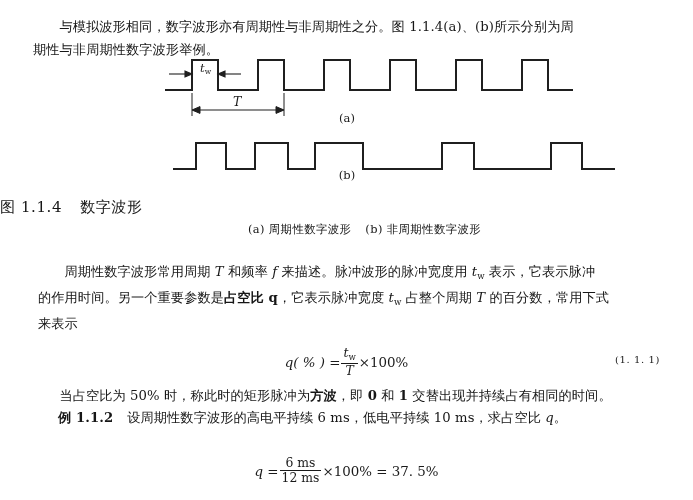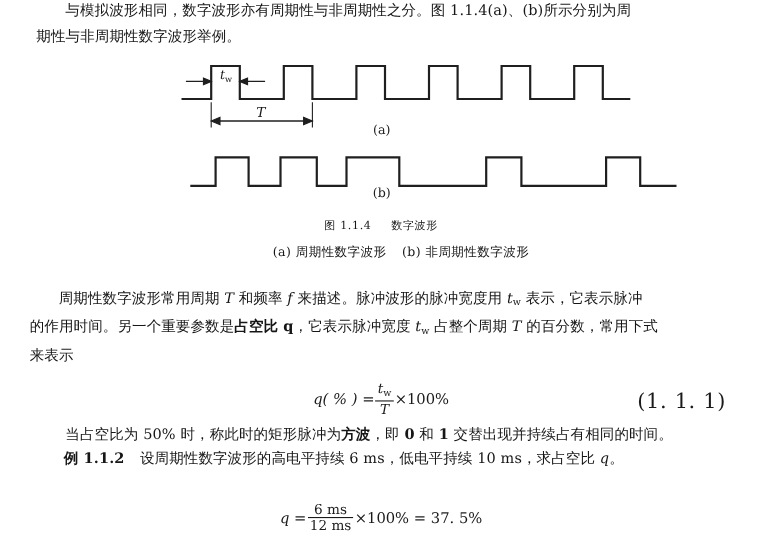--- a/index.html
+++ b/index.html
@@ -56,22 +56,22 @@
     position: absolute;
     font-size: 11.5px;
     text-align: center;
     width: 60px;
     color: #202020;
   }
 
   .fig-caption {
     position: absolute;
     width: 693px;
-    text-align: center;
-    font-size: 10px;
+    text-align: left;
+    font-size: 15px;
     color: #161616;
     letter-spacing: 0.6px;
   }
   .fig-caption .gap { display: inline-block; width: 18px; }
   .fig-subcaption {
     position: absolute;
     width: 693px;
     text-align: center;
     font-size: 11.4px;
     color: #161616;
@@ -85,21 +85,21 @@
     position: absolute;
     width: 693px;
     font-size: 13.4px;
   }
   .eq-center {
     text-align: center;
   }
   .eq-tag {
     position: absolute;
     right: 33px;
-    font-size: 19px;
+    font-size: 10px;
     letter-spacing: 0.6px;
   }
   .frac {
     display: inline-block;
     vertical-align: middle;
     text-align: center;
     line-height: 1.12;
     margin: 0 1px;
     position: relative;
     top: -0.12em;
@@ -114,21 +114,21 @@
     border-top: 1.15px solid #1a1a1a;
     padding: 0px 2px 0 2px;
     font-size: 12.4px;
   }
 </style>
 </head>
 <body>
 
 <div class="page">
 
-  <div class="para" style="left:33px; top:0; width:627px;">
+  <div class="para" style="left:33px; top:16px; width:627px;">
     <span class="indent" style="display:block; text-align:justify;">与模拟波形相同，数字波形亦有周期性与非周期性之分。图 1.1.4(a)、(b)所示分别为周</span>
     <span style="display:block;">期性与非周期性数字波形举例。</span>
   </div>
 
   <div class="figure-wrap">
 
     <svg class="wave-svg" width="420" height="78" viewBox="0 0 420 78" style="position:absolute; left:155px; top:0px;">
 
       <polyline fill="none" stroke="#1f1f1f" stroke-width="2" stroke-linejoin="miter" points="10,38 37,38 37,8 63,8 63,38 103,38 103,8 129,8 129,38 169,38 169,8 195,8 195,38 235,38 235,8 261,8 261,38 301,38 301,8 327,8 327,38 367,38 367,8 393,8 393,38 418,38"></polyline>
 
@@ -159,21 +159,21 @@
     <div class="sublabel" style="left:317px; top:116px;">(b)</div>
 
     <div class="fig-caption" style="top:146px;">
       <span>图 1.1.4</span><span class="gap"></span><span>数字波形</span>
     </div>
     <div class="fig-subcaption" style="top:170px;">
       <span>(a) 周期性数字波形</span><span class="gap2"></span><span>(b) 非周期性数字波形</span>
     </div>
   </div>
 
-  <div class="para" style="left:27px; top:261px; width:627px;">
+  <div class="para" style="left:38px; top:261px; width:627px;">
     <div style="text-indent:2em;"><span>周期性数字波形常用周期 </span><span class="it">T</span><span> 和频率 </span><span class="it">f</span><span> 来描述。脉冲波形的脉冲宽度用 </span><span class="it">t</span><span class="sub">w</span><span> 表示，它表示脉冲</span></div>
     <div><span>的作用时间。另一个重要参数是</span><span class="bd">占空比 q</span><span>，它表示脉冲宽度 </span><span class="it">t</span><span class="sub">w</span><span> 占整个周期 </span><span class="it">T</span><span> 的百分数，常用下式</span></div>
     <div>来表示</div>
   </div>
 
   <div class="eq-row eq-center" style="top:348px;">
     <span class="it">q( % ) =</span><span class="frac"><span class="n it"><span>t</span><span class="sub">w</span></span><span class="d it">T</span></span><span>×100%</span>
   </div>
   <div class="eq-tag" style="top:354px;">(1. 1. 1)</div>
 

